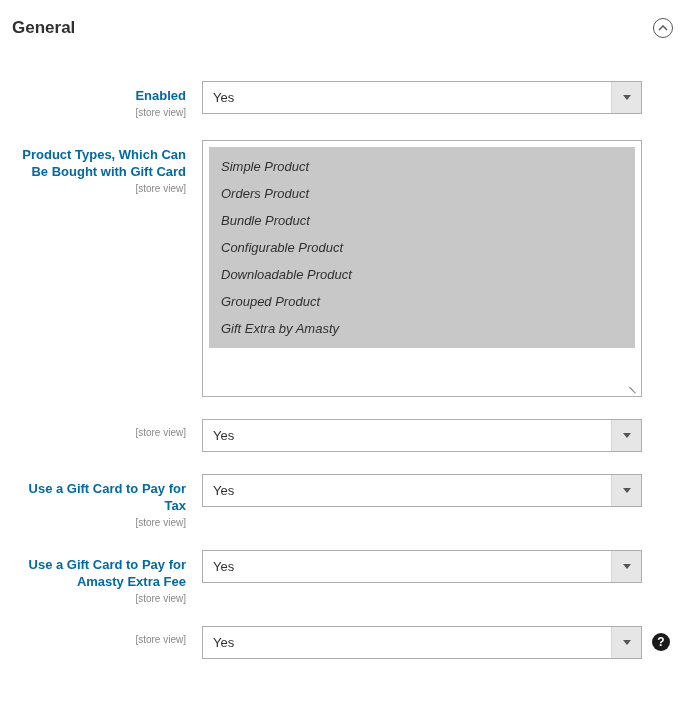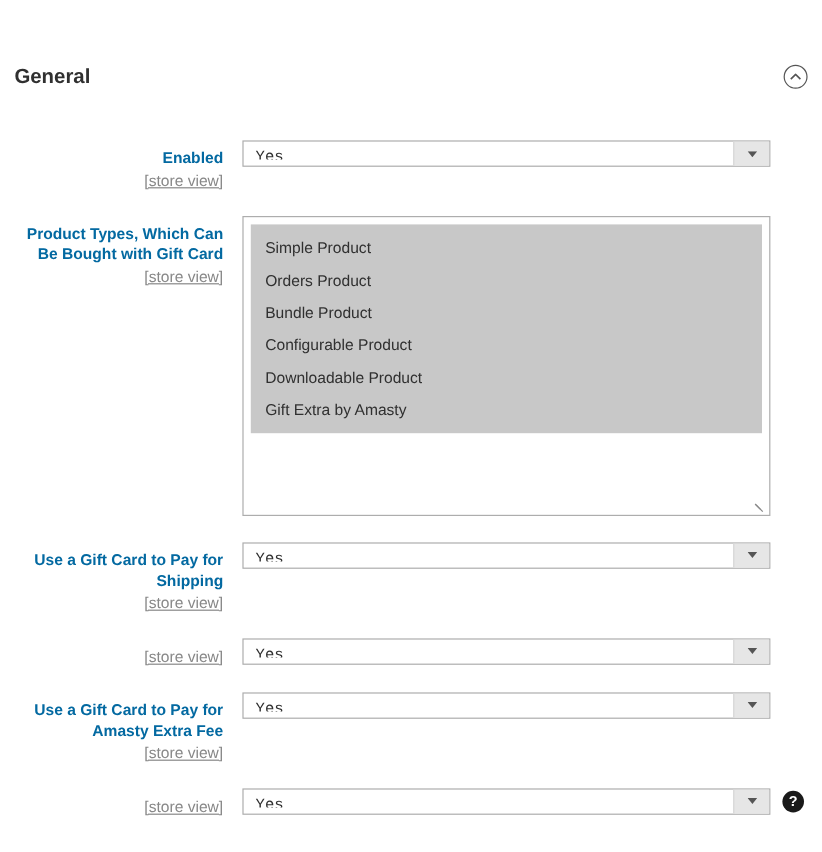--- a/index.html
+++ b/index.html
@@ -10,21 +10,20 @@
       color: #303030;
       font-size: 13px;
       background: #fff;
     }
     .section-header {
       display: flex;
       justify-content: space-between;
       align-items: center;
       padding: 6px 0 18px 0;
       border-bottom: 1px solid transparent;
-      margin-top: 36px;
     }
     .section-title {
       font-size: 17px;
       font-weight: 600;
       color: #303030;
     }
     .collapse-icon {
       width: 20px;
       height: 20px;
       border: 1px solid #555;
@@ -48,48 +47,46 @@
       padding-top: 6px;
       flex-shrink: 0;
     }
     .field-label .main {
       font-size: 13px;
       font-weight: 600;
       color: #0369a1;
       line-height: 1.35;
     }
     .field-label .scope {
-      font-size: 13px;
+      font-size: 10px;
       color: #888;
       margin-top: 2px;
-      text-decoration: underline;
     }
     .field-control {
       flex: 1;
       display: flex;
       align-items: center;
       min-width: 0;
     }
     .select-wrap {
       position: relative;
       flex: 1;
       max-width: 440px;
     }
     .select-wrap select {
       width: 100%;
-      height: 22px;
+      height: 33px;
       padding: 5px 36px 5px 10px;
       border: 1px solid #adadad;
       background: #fff;
       font-size: 13px;
       -webkit-appearance: none;
       -moz-appearance: none;
       appearance: none;
       color: #303030;
-      font-family: Liberation Mono, monospace;
     }
     .select-wrap .arrow-btn {
       position: absolute;
       top: 1px;
       right: 1px;
       bottom: 1px;
       width: 30px;
       background: #e6e6e6;
       display: flex;
       align-items: center;
@@ -102,20 +99,21 @@
       flex: 1;
       max-width: 440px;
       border: 1px solid #adadad;
       padding: 6px 6px 48px 6px;
       position: relative;
       min-height: 250px;
     }
     .multibox .inner {
       background: #c8c8c8;
       padding: 6px 10px 6px 10px;
+      font-style: italic;
     }
     .multibox .opt {
       padding: 6px 2px;
       font-size: 13px;
       color: #303030;
       cursor: pointer;
     }
     .resize-handle {
       position: absolute;
       right: 3px;
@@ -196,48 +194,49 @@
       <div class="scope">[store view]</div>
     </div>
     <div class="field-control">
       <div class="multibox">
         <div class="inner">
           <div class="opt">Simple Product</div>
           <div class="opt">Orders Product</div>
           <div class="opt">Bundle Product</div>
           <div class="opt">Configurable Product</div>
           <div class="opt">Downloadable Product</div>
+          <div class="opt">Grouped Product</div>
           <div class="opt">Gift Extra by Amasty</div>
         </div>
         <div class="resize-handle"></div>
       </div>
     </div>
   </div>
 
   <div class="field-row">
     <div class="field-label">
-      <div class="main">Use a Gift Card to Pay for Shipping</div>
-      <div class="scope">[store view]</div>
-    </div>
-    <div class="field-control">
-      <div class="select-wrap">
-        <select>
-          <option>Yes</option>
-        </select>
-        <div class="arrow-btn">
-          <svg width="8" height="5" viewBox="0 0 8 5">
-              <path d="M0 0 L4 5 L8 0 Z" fill="#555"></path>
-            </svg>
-        </div>
-      </div>
-    </div>
-  </div>
-
-  <div class="field-row">
-    <div class="field-label">
+      <div class="scope">[store view]</div>
+    </div>
+    <div class="field-control">
+      <div class="select-wrap">
+        <select>
+          <option>Yes</option>
+        </select>
+        <div class="arrow-btn">
+          <svg width="8" height="5" viewBox="0 0 8 5">
+              <path d="M0 0 L4 5 L8 0 Z" fill="#555"></path>
+            </svg>
+        </div>
+      </div>
+    </div>
+  </div>
+
+  <div class="field-row">
+    <div class="field-label">
+      <div class="main">Use a Gift Card to Pay for Tax</div>
       <div class="scope">[store view]</div>
     </div>
     <div class="field-control">
       <div class="select-wrap">
         <select>
           <option>Yes</option>
         </select>
         <div class="arrow-btn">
           <svg width="8" height="5" viewBox="0 0 8 5">
               <path d="M0 0 L4 5 L8 0 Z" fill="#555"></path>

